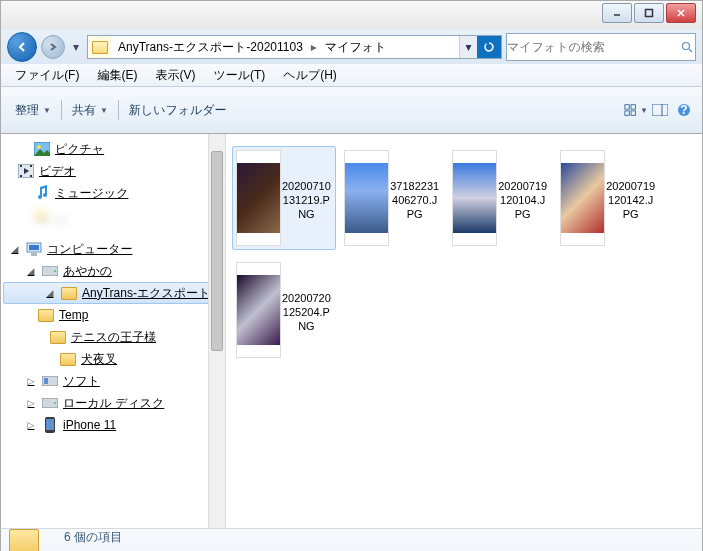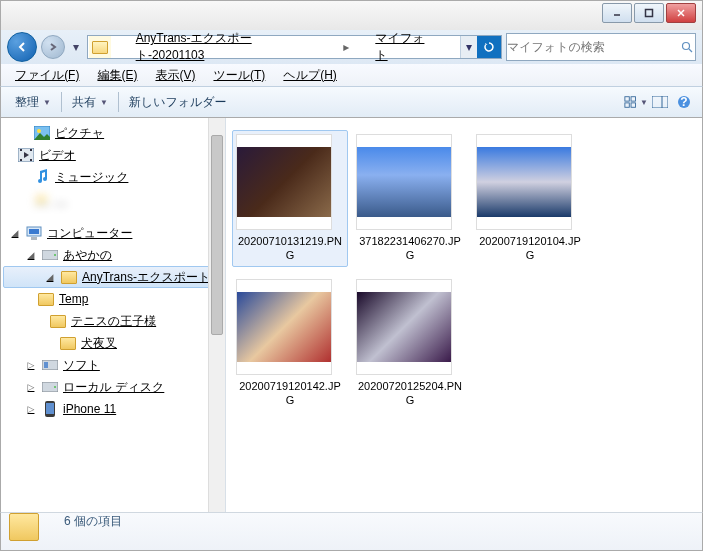--- a/index.html
+++ b/index.html
@@ -11,55 +11,55 @@
 .winbtn.close { background: linear-gradient(#f0a0a0, #d04040); border-color: #a04040; }
 .winbtn svg { width: 10px; height: 10px; }
 
 
 .navbar { height: 34px; background: linear-gradient(#e8f0f8, #dde8f4); border-left: 1px solid #aaa; border-right: 1px solid #aaa; display: flex; align-items: center; padding: 0 6px; gap: 4px; }
 .navback { width: 30px; height: 30px; border-radius: 50%; background: radial-gradient(circle at 30% 30%, #5aa0e0, #1060b0); display: flex; align-items: center; justify-content: center; border: 1px solid #1060a0; }
 .navfwd { width: 24px; height: 24px; border-radius: 50%; background: radial-gradient(circle at 30% 30%, #d0e0f0, #a0b8d0); display: flex; align-items: center; justify-content: center; border: 1px solid #90a8c0; }
 .navdrop { width: 14px; display: flex; align-items: center; justify-content: center; color: #446; }
 .addressbar { flex: 1; height: 24px; background: #fff; border: 1px solid #8fa8c0; display: flex; align-items: center; }
 .addr-icon { width: 22px; height: 22px; display: flex; align-items: center; justify-content: center; background: #fffae0; margin: 1px; }
-.addr-seg { padding: 0 24px; height: 100%; display: flex; align-items: center; color: #000; cursor: default; text-decoration: underline; }
+.addr-seg { padding: 0 6px; height: 100%; display: flex; align-items: center; color: #000; cursor: default; }
 .addr-sep { color: #666; padding: 0 2px; }
 .addr-drop { width: 18px; height: 100%; background: #e8eef4; border-left: 1px solid #c0d0e0; display: flex; align-items: center; justify-content: center; color: #336; }
 .addr-refresh { width: 24px; height: 100%; display: flex; align-items: center; justify-content: center; background: #1070c0; color: #fff; }
 .searchbox { width: 190px; height: 28px; background: #fff; border: 1px solid #8fa8c0; display: flex; align-items: center; padding: 0 0; color: #888; }
 .searchbox .sp { width: 16px; color: #6090c0; display: flex; align-items: center; justify-content: center; }
 .searchbox input { border: none; outline: none; flex: 1; font-size: 12px; color: #888; }
 
 
-.menubar { height: 22px; background: linear-gradient(#f8faff, #eef2f8); border-left: 1px solid #aaa; border-right: 1px solid #aaa; display: flex; align-items: center; padding: 0 6px; gap: 2px; text-decoration: underline; }
+.menubar { height: 22px; background: linear-gradient(#f8faff, #eef2f8); border-left: 1px solid #aaa; border-right: 1px solid #aaa; display: flex; align-items: center; padding: 0 6px; gap: 2px; }
 .menuitem { padding: 2px 8px; color: #000; }
 
 
-.cmdbar { height: 32px; background: linear-gradient(#f6fafe, #e2ecf6); border: 1px solid #aaa; border-top: 1px solid #c0d0e0; display: flex; align-items: center; padding: 0 6px; }
+.cmdbar { height: 48px; background: linear-gradient(#f6fafe, #e2ecf6); border: 1px solid #aaa; border-top: 1px solid #c0d0e0; display: flex; align-items: center; padding: 0 6px; }
 .cmdbtn { padding: 4px 8px; color: #1a3a5a; display: flex; align-items: center; gap: 4px; }
 .cmdsep { width: 1px; height: 20px; background: #b0c0d0; margin: 0 2px; }
 .cmdspacer { flex: 1; }
 .cmdicon { width: 24px; height: 24px; display: flex; align-items: center; justify-content: center; color: #336699; }
 
 
 .body { display: flex; height: calc(551px - 30px - 34px - 22px - 32px - 38px); border-left: 1px solid #aaa; border-right: 1px solid #aaa; border-bottom: 1px solid #d0d8e0; }
 
 
 .treepane { width: 225px; border-right: 1px solid #d8e0e8; overflow-y: auto; overflow-x: hidden; padding: 4px 0; background: #fff; position: relative; }
 .treeitem { display: flex; align-items: center; height: 22px; padding-left: 8px; gap: 4px; white-space: nowrap; color: #000; text-decoration: underline; }
 .treeitem.selected { background: linear-gradient(#e8f0fb, #d0e4f8); border: 1px solid #a0c8f0; border-radius: 2px; margin: 0 2px; padding-left: 6px; }
 .treeitem .exp { width: 12px; height: 12px; display: flex; align-items: center; justify-content: center; color: #666; font-size: 9px; }
 .ticon { width: 18px; height: 18px; display: flex; align-items: center; justify-content: center; }
 .tlabel { font-size: 12px; }
 .scrollbar { position: absolute; right: 0; top: 0; bottom: 0; width: 17px; background: #f0f0f0; border-left: 1px solid #ddd; }
 .scrollthumb { background: #c8c8c8; border: 1px solid #aaa; border-radius: 2px; margin: 17px 2px 0; height: 200px; }
 
 
 .contentpane { flex: 1; background: #fff; padding: 12px 6px; display: flex; flex-wrap: wrap; align-content: flex-start; gap: 8px 4px; }
-.thumb { width: 116px; display: flex; flex-direction: column; padding: 4px; }
+.thumb { width: 104px; display: flex; flex-direction: row; align-items: center; padding: 4px; }
 .thumb.selected { background: #e8f0fb; border: 1px solid #a0c8f0; border-radius: 2px; padding: 3px; }
 .thumbimg { width: 96px; height: 96px; display: flex; align-items: center; justify-content: center; border: 1px solid #ddd; background: #fff; overflow: hidden; }
 .thumbimg .fakeimg { width: 94px; height: 70px; }
 .thumblabel { font-size: 11px; text-align: center; margin-top: 4px; line-height: 1.3; color: #000; word-break: break-all; }
 
 
 .statusbar { height: 38px; background: linear-gradient(#f8fafd, #eef2f8); border: 1px solid #aaa; border-top: none; display: flex; align-items: flex-start; padding: 0 8px; gap: 25px; }
 .statusicon { width: 30px; height: 28px; background: linear-gradient(#ffe8a0, #f0c860); border: 1px solid #d0a030; border-radius: 2px; }
 .statustext { color: #3a5a7a; }
 

